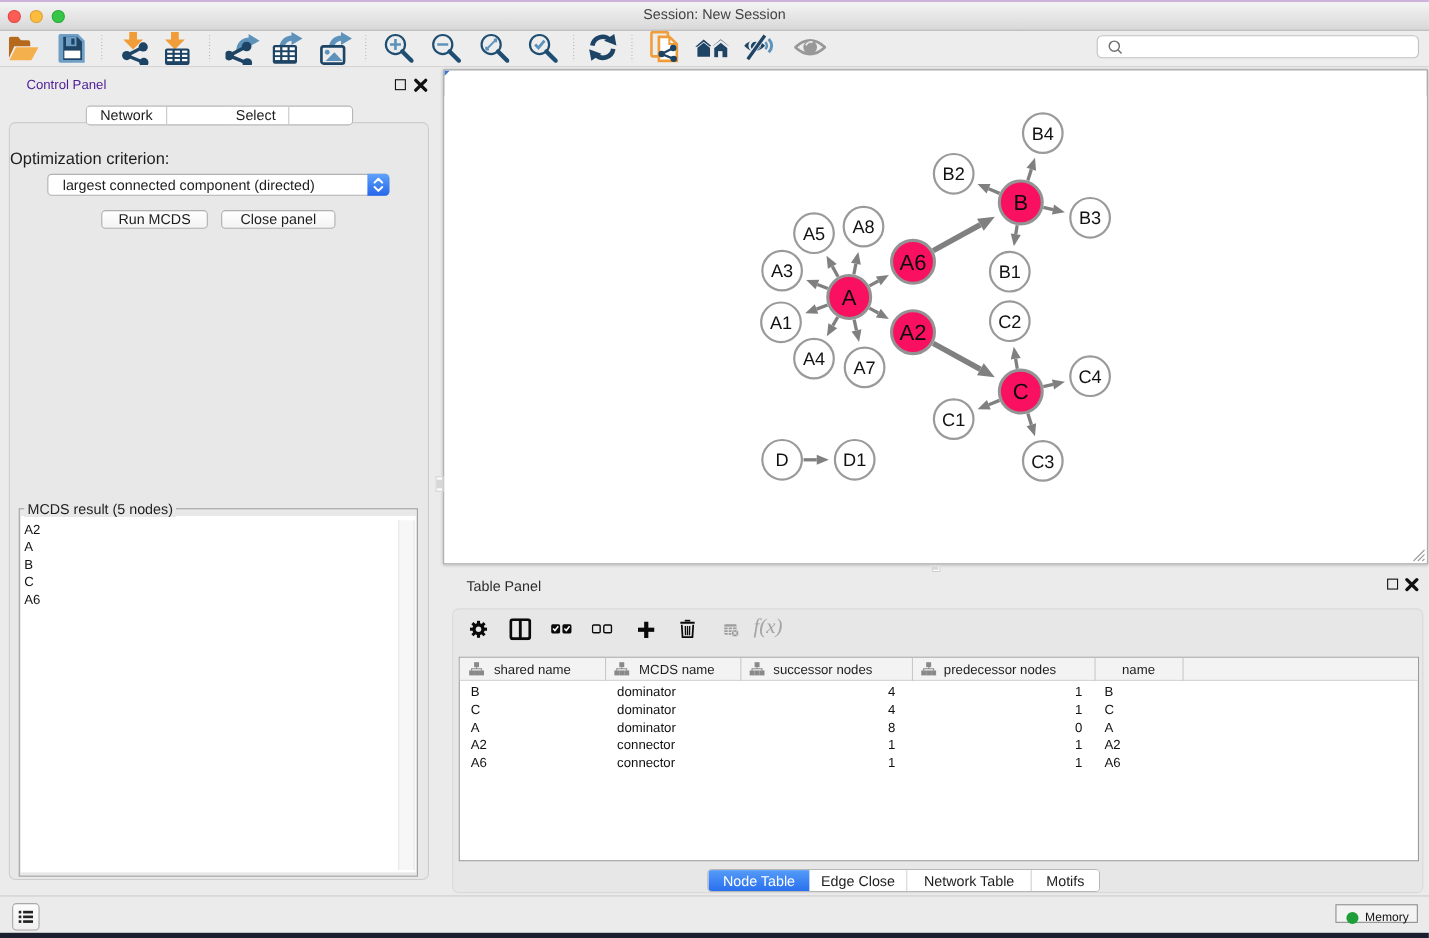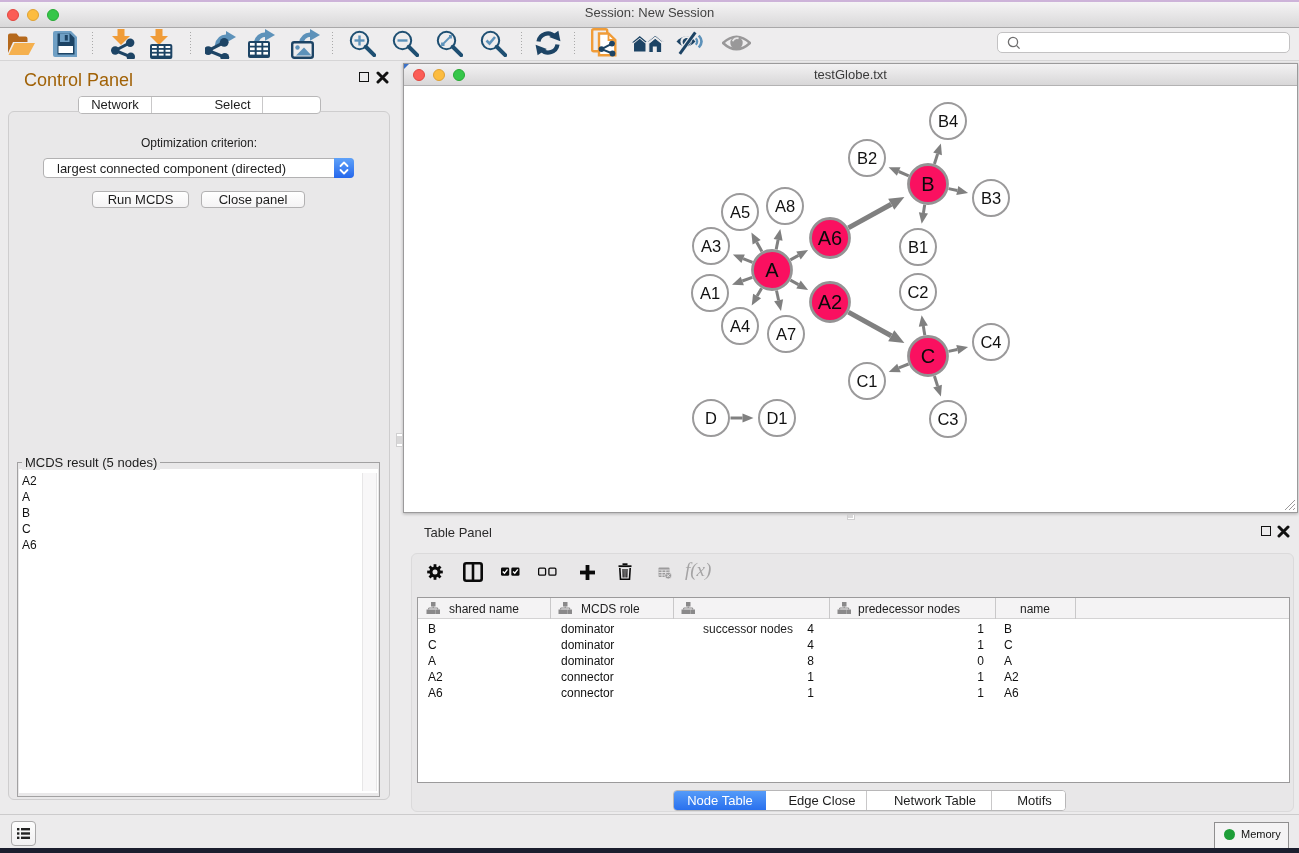--- a/index.html
+++ b/index.html
@@ -13,61 +13,61 @@
 .tl { position:absolute; width:12px; height:12px; border-radius:50%; top:7px; }
 .tl.r { background:#fb5d56; border:1px solid #e2473f; }
 .tl.y { background:#fcbc3f; border:1px solid #dfa133; }
 .tl.g { background:#35c649; border:1px solid #27aa35; }
 
 #toolbar { left:0; top:28px; width:1299px; height:33px; background:#eeedee; border-bottom:1px solid #d6d5d6; }
 #toolbar .sep { position:absolute; top:4px; height:24px; width:1px; background-image:linear-gradient(#aaa 1px, transparent 1px); background-size:1px 3px; }
 .ticon { position:absolute; top:3px; }
 #searchbox { left:997px; top:32px; width:293px; height:21px; background:#fff; border:1px solid #c3c2c3; border-radius:5px; }
 
-#cp-title { left:24px; top:70px; font-size:18px; color:#a16207; }
+#cp-title { left:24px; top:70px; font-size:12px; color:#4c1d95; }
 #cp-float { left:359px; top:72px; width:10px; height:10px; border:1.5px solid #111; }
 #cp-panel { left:8px; top:111px; width:382px; height:689px; background:#e9e8e9; border:1px solid #cecdce; border-radius:6px; }
 .tabbar { position:absolute; display:flex; height:18px; border:1px solid #b8b7b8; border-radius:4px; overflow:hidden; background:#fff; }
 .tabbar .tab { font-size:13px; color:#1d1d1d; text-align:center; line-height:16px; background:#fff; border-right:1px solid #c9c8c9; }
 .tabbar .tab:last-child { border-right:none; }
 .tabbar .tab.sel { background:linear-gradient(#559bf8,#2970ee); color:#fff; border-right:none; }
-#opt-label { left:9px; top:136px; width:380px; text-align:center; font-size:12px; color:#1d1d1d; }
+#opt-label { left:9px; top:136px; width:380px; font-size:15px; color:#1d1d1d; }
 #dropdown { left:43px; top:158px; width:311px; height:20px; background:#fff; border:1px solid #b2b1b2; border-radius:4px; }
 #dropdown .txt { position:absolute; left:13px; top:2px; font-size:13px; color:#1d1d1d; }
 #dropdown .cap { position:absolute; right:-1px; top:-1px; width:20px; height:20px; border-radius:0 4px 4px 0; background:linear-gradient(#5fa2f9,#2567ec); }
 .btn { position:absolute; height:17px; background:linear-gradient(#ffffff,#f4f3f4); border:1px solid #b2b1b2; border-radius:4px; font-size:13px; color:#1d1d1d; text-align:center; line-height:15px; }
 
 #mcds-fs { left:17px; top:462px; width:363px; height:335px; border:1px solid #a2a1a2; }
 #mcds-legend { left:22px; top:455px; font-size:13px; color:#1d1d1d; background:#e9e8e9; padding:0 3px; }
 #mcds-list { left:19px; top:469px; width:359px; height:324px; background:#fff; padding-top:4px; }
 #mcds-list .item { font-size:12px; color:#111; padding-left:3px; height:16px; line-height:16px; }
 #mcds-scroll { position:absolute; right:1px; top:4px; width:15px; height:318px; background:#f8f7f8; border-left:1px solid #e7e6e7; border-right:1px solid #e7e6e7; }
 
 #statusbar { left:0; top:814px; width:1299px; height:34px; background:#ecebec; border-top:1px solid #cccbcc; }
 #listbtn { left:11px; top:821px; width:25px; height:25px; background:linear-gradient(#fdfdfd,#f1f0f1); border:1px solid #a9a8a9; border-radius:4px; }
-#membtn { left:1214px; top:822px; width:75px; height:31px; background:#f4f3f4; border:1px solid #8f8e8f; font-size:11px; color:#111; }
+#membtn { left:1214px; top:822px; width:75px; height:17px; background:#f4f3f4; border:1px solid #8f8e8f; font-size:11px; color:#111; }
 #membtn .dot { position:absolute; left:9px; top:6px; width:11px; height:11px; border-radius:50%; background:#1e9e38; }
 #membtn .lbl { position:absolute; left:26px; top:5px; }
 #bottomstrip { left:0; top:848px; width:1299px; height:5px; background:#1b1e2e; }
 
 #netwin { left:403px; top:63px; width:895px; height:450px; background:#fff; border:1px solid #9b9a9b; box-shadow:0 1px 3px rgba(0,0,0,0.25); }
 #netwin .tbar { position:absolute; left:0; top:0; width:100%; height:22px; background:linear-gradient(#f3f2f3,#d8d7d8); border-bottom:1px solid #b3b2b3; }
 #netwin .tbar .title { width:100%; text-align:center; font-size:13px; color:#3a3a3a; line-height:21px; }
 #netwin .tl { top:5px; width:12px; height:12px; }
 #netcontent { position:absolute; left:0; top:23px; width:893px; height:425px; background:#fff; overflow:hidden;padding-left:48px; }
 
 #tp-title { left:424px; top:525px; font-size:13px; color:#2b2b2b;text-align:center; }
 #tp-float { left:1261px; top:526px; width:10px; height:10px; border:1.5px solid #111; }
 #tbl-box { left:417px; top:597px; width:873px; height:186px; background:#fff; border:1px solid #9b9a9b; }
 #tbl-head { position:absolute; left:0; top:0; width:871px; height:21px; background:#f4f3f4; border-bottom:1px solid #d4d3d4; }
 #tbl-head .col { position:absolute; top:0; height:21px; border-right:1px solid #c9c8c9; }
 #tbl-head .lbl { position:absolute; top:4px; font-size:12px; color:#1d1d1d; }
 .trow { position:absolute; width:871px; height:16px; font-size:12px; color:#111; }
 .trow span { position:absolute; top:1px; }
-#bottabs { left:673px; top:790px;gap:12px; }
+#bottabs { left:643px; top:790px; }
 #bottabs.tabbar { height:21px; }
 #bottabs .tab { line-height:19px; }
 </style>
 </head>
 <body>
 <div class="abs" id="topstrip"></div>
 <div class="abs" id="titlebar">
   <div class="title">Session: New Session</div>
   <div class="tl r" style="left:7px;"></div>
   <div class="tl y" style="left:27px;"></div>
@@ -265,26 +265,20 @@
         <rect x="9" y="14.6" width="9" height="2.4"></rect>
       </g>
     </svg>
 </div>
 <div class="abs" id="membtn">
     <div class="dot"></div>
     <div class="lbl">Memory</div>
   </div>
 <div class="abs" id="bottomstrip"></div>
 <div class="abs" id="netwin">
-  <div class="tbar">
-    <div class="title">testGlobe.txt</div>
-    <div class="tl r" style="left:9px;"></div>
-    <div class="tl y" style="left:29px;"></div>
-    <div class="tl g" style="left:49px;"></div>
-  </div>
   <svg style="position:absolute;left:0;top:0" width="8" height="8" viewBox="0 0 8 8">
       <path d="M0 0 L8 0 L0 8 Z" fill="#3f74c4" opacity="0.0"></path>
       <path d="M0 0 L5 0 L0 5 Z" fill="#3c72c8"></path>
     </svg>
   <div id="netcontent">
   <svg width="896" height="427" viewBox="0 0 896 427" style="position:absolute;left:0;top:0">
 <line x1="357.9" y1="164.6" x2="352.7" y2="155.2" stroke="#808080" stroke-width="3.0"></line>
 <polygon points="347.4,145.6 356.7,153.0 348.6,157.4" fill="#808080"></polygon>
 <line x1="372.2" y1="162.4" x2="374.1" y2="152.8" stroke="#808080" stroke-width="3.0"></line>
 <polygon points="376.3,142.0 378.6,153.7 369.6,151.9" fill="#808080"></polygon>
@@ -467,22 +461,22 @@
       </svg>
       <svg style="position:absolute;left:419px;top:3px" width="15" height="15" viewBox="0 0 15 15">
         <rect x="5" y="1" width="4.5" height="4.5" fill="#8a898a"></rect>
         <rect x="0.5" y="8.5" width="4.5" height="4.5" fill="#8a898a"></rect>
         <rect x="5" y="8.5" width="4.5" height="4.5" fill="#8a898a"></rect>
         <rect x="9.5" y="8.5" width="4.5" height="4.5" fill="#8a898a"></rect>
         <path d="M7.2 5.5 L7.2 7 M2.7 8.5 L2.7 7 L11.7 7 L11.7 8.5" fill="none" stroke="#8a898a" stroke-width="1"></path>
       </svg>
 
     <div class="lbl" style="left:31px;">shared name</div>
-    <div class="lbl" style="left:163px;">MCDS role</div>
-    <div class="lbl" style="left:285px;margin-top:20px;">successor nodes</div>
+    <div class="lbl" style="left:163px;">MCDS name</div>
+    <div class="lbl" style="left:285px;">successor nodes</div>
     <div class="lbl" style="left:440px;">predecessor nodes</div>
     <div class="lbl" style="left:602px;">name</div>
   </div>
   <div class="trow" style="top:23px;">
       <span style="left:10px;">B</span>
       <span style="left:143px;">dominator</span>
       <span style="right:475px;">4</span>
       <span style="right:305px;">1</span>
       <span style="left:586px;">B</span>
     </div>

